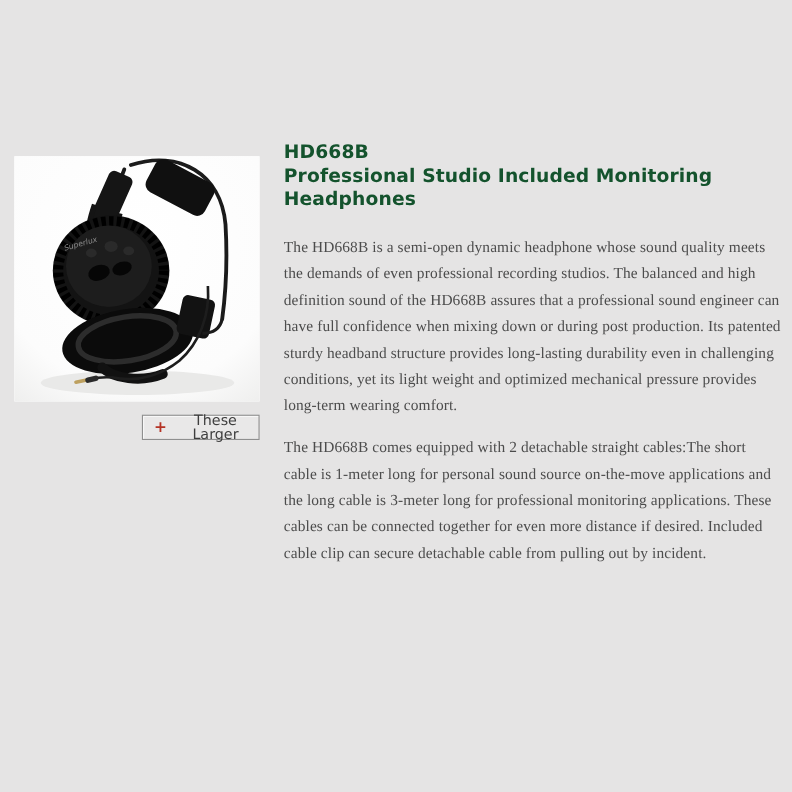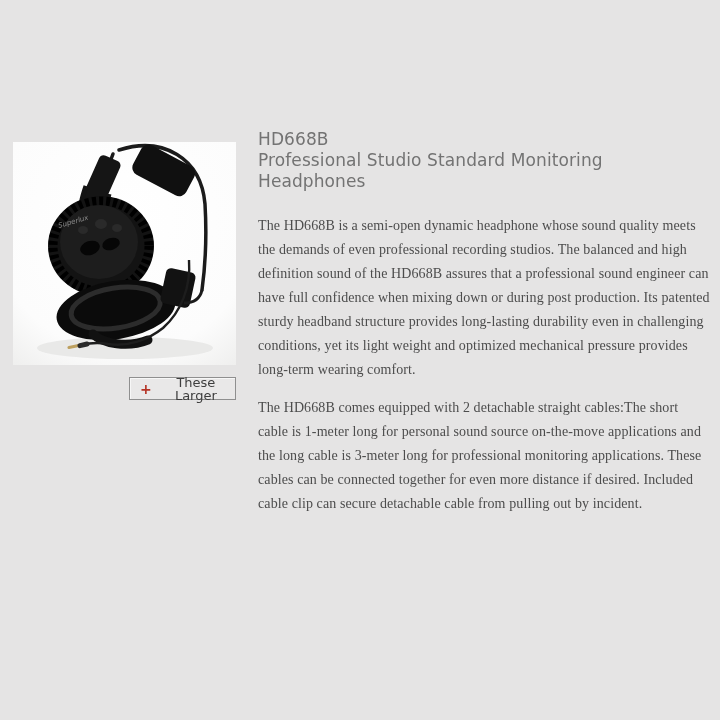--- a/index.html
+++ b/index.html
@@ -57,22 +57,22 @@
   .content {
     position: absolute;
     left: 258px;
     top: 129px;
     width: 452px;
   }
   .title {
     margin: 0 0 22px 0;
     font-size: 17px;
     line-height: 21px;
-    font-weight: normal;
-    color: #737373;
+    font-weight: bold;
+    color: #14532d;
     letter-spacing: 0.1px;
   }
   .title span { display: block; }
   .content p {
     margin: 0 0 14px 0;
     font-size: 14px;
     line-height: 24px;
     color: #4c4c4c;
     letter-spacing: 0.1px;
     text-align: left;
@@ -131,17 +131,17 @@
 </div>
 
 <button class="view-larger">
   <span class="plus">+</span>
   <span class="vl-label">These Larger</span>
 </button>
 
 <div class="content">
   <h1 class="title">
     <span>HD668B</span>
-    <span>Professional Studio Standard Monitoring Headphones</span>
+    <span>Professional Studio Included Monitoring Headphones</span>
   </h1>
   <p>The HD668B is a semi-open dynamic headphone whose sound quality meets the demands of even professional recording studios. The balanced and high definition sound of the HD668B assures that a professional sound engineer can have full confidence when mixing down or during post production. Its patented sturdy headband structure provides long-lasting durability even in challenging conditions, yet its light weight and optimized mechanical pressure provides long-term wearing comfort.</p>
   <p>The HD668B comes equipped with 2 detachable straight cables:The short cable is 1-meter long for personal sound source on-the-move applications and the long cable is 3-meter long for professional monitoring applications. These cables can be connected together for even more distance if desired. Included cable clip can secure detachable cable from pulling out by incident.</p>
 </div>
 
 </body></html>

